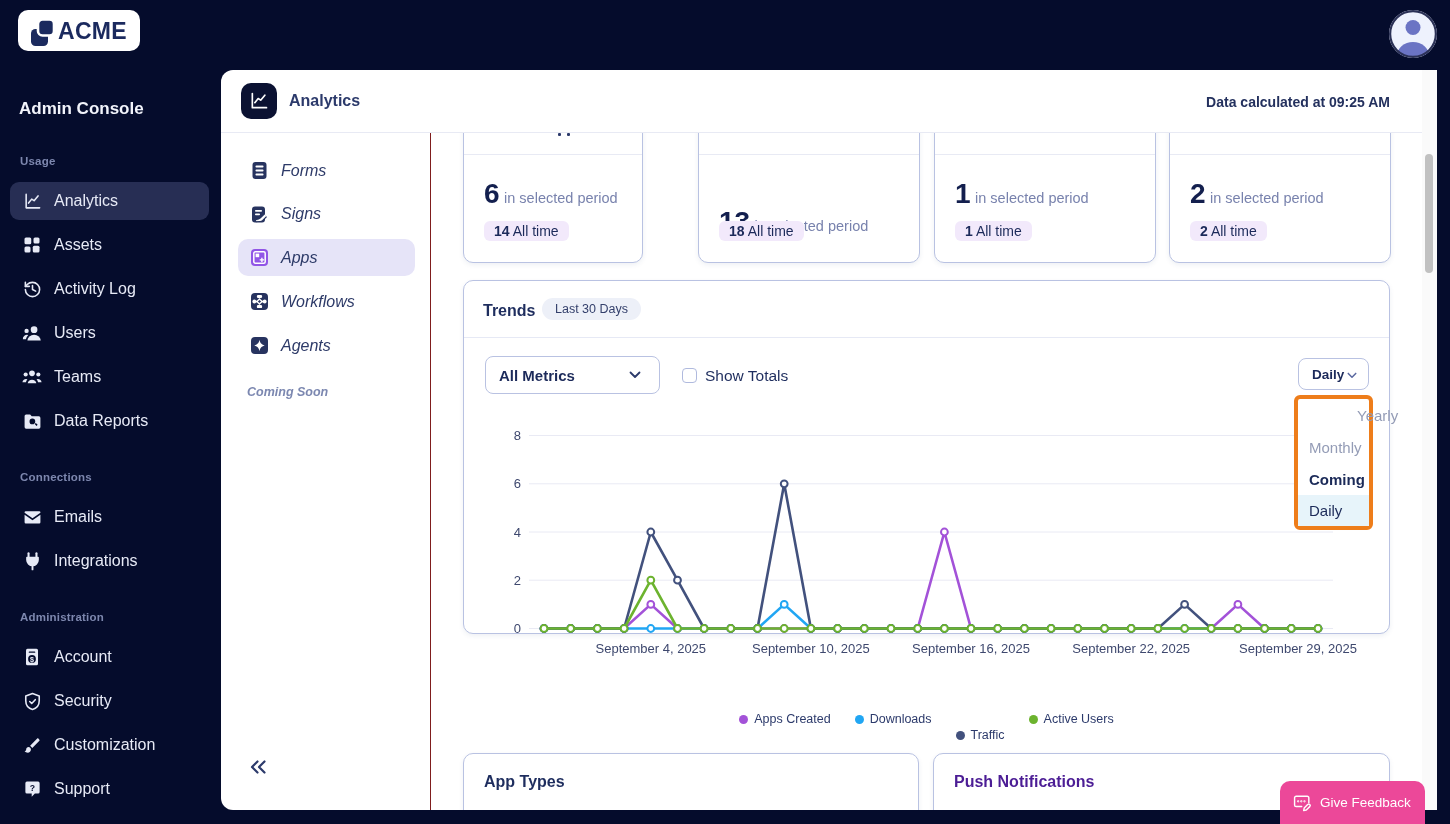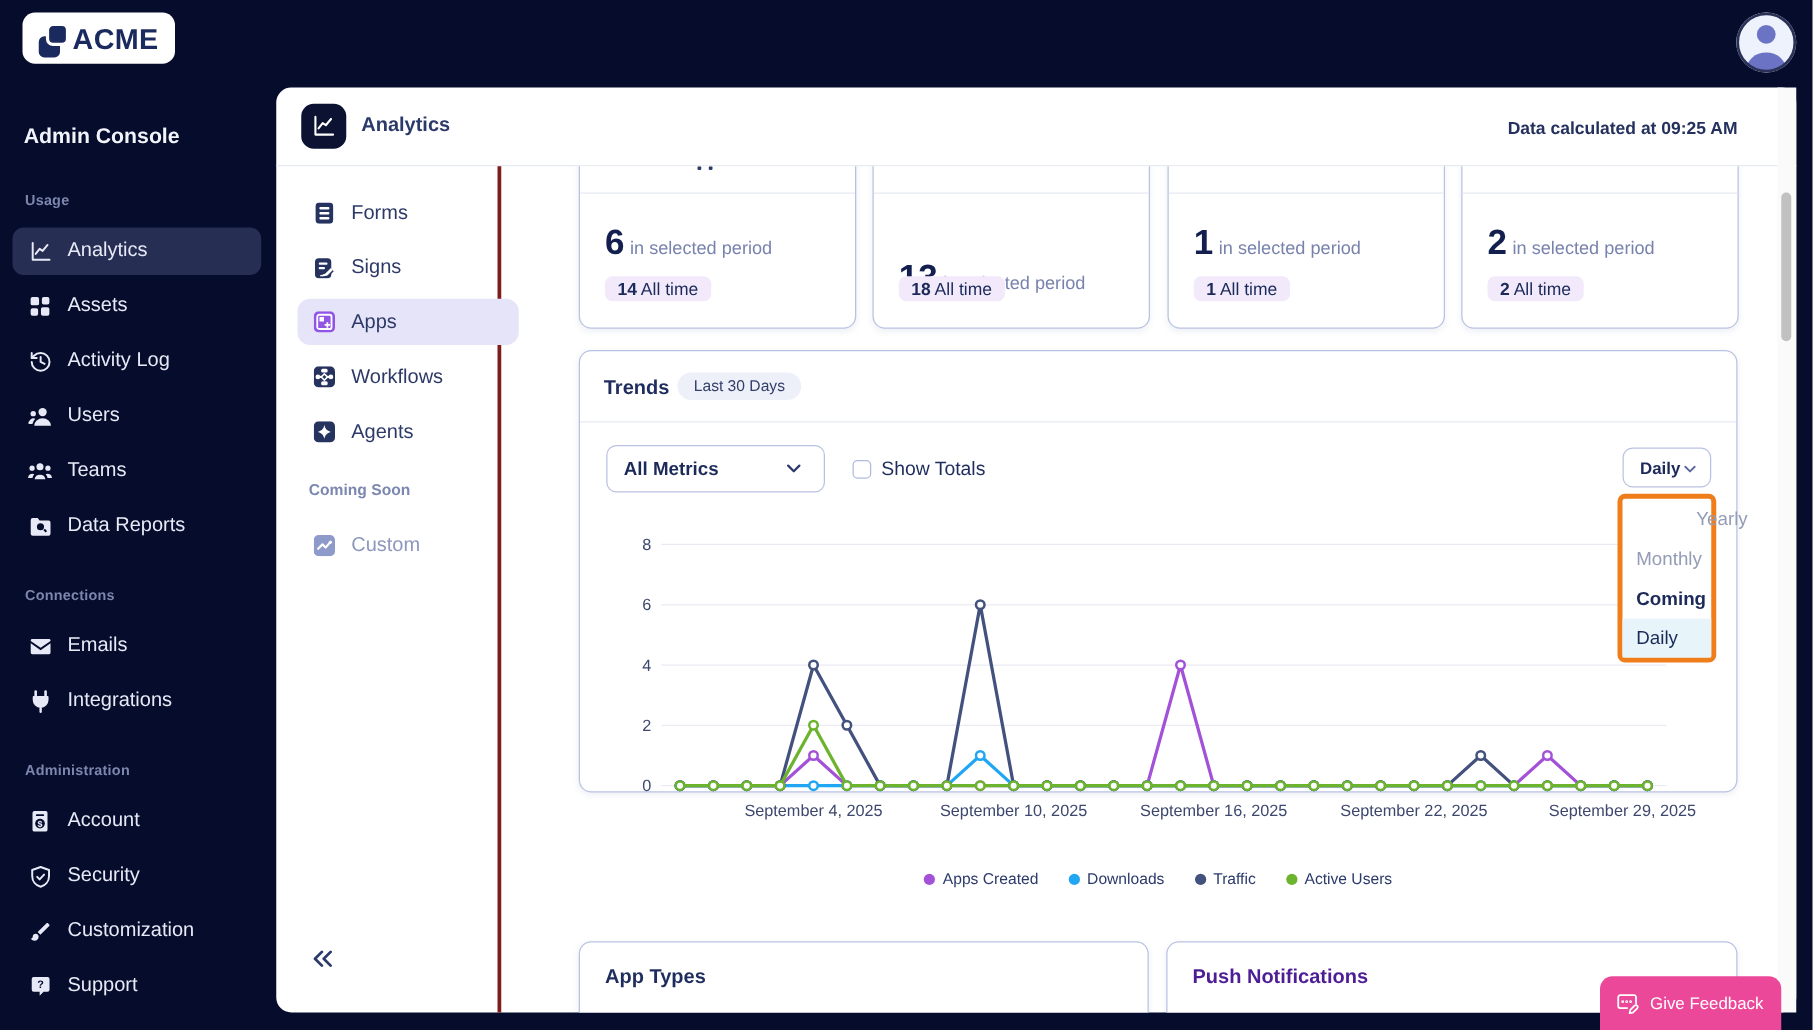--- a/index.html
+++ b/index.html
@@ -21,21 +21,21 @@
   .nav-item .ic { width:20px; height:20px; margin-left:12px; margin-right:12px; display:flex; align-items:center; justify-content:center; }
 
   
   .panel { left:221px; top:70px; width:1216px; height:740px; background:#fff; border-radius:12px; }
   .phead { position:absolute; left:0; top:0; width:1216px; height:63px; border-bottom:1px solid #e8eaf4; }
   .phead .icbox { position:absolute; left:20px; top:13px; width:36px; height:36px; border-radius:10px; background:#0b1232; }
   .phead .title { position:absolute; left:68px; top:22px; font-size:16px; font-weight:bold; color:#2c3a6b; }
   .phead .right { position:absolute; right:47px; top:24px; font-size:14px; font-weight:bold; color:#24315e; }
 
   
-  .subnav { position:absolute; left:0; top:63px; width:180px; height:677px; border-right:3px solid #7f1d1d; }
+  .subnav { position:absolute; left:0; top:63px; width:210px; height:677px; border-right:1px solid #7f1d1d;font-style:italic; }
   .sub-item { position:absolute; left:17px; width:177px; height:37px; border-radius:10px; display:flex; align-items:center; color:#2d3a68; font-size:16px; }
   .sub-item.active { background:#e6e4f8; }
   .sub-item .sic { width:17px; height:17px; margin-left:13px; margin-right:13px; }
   .coming { position:absolute; left:17px; font-size:12.5px; font-weight:bold; color:#7b87b0; }
 
   
   .viewport { position:absolute; left:210px; top:63px; width:991px; height:677px; overflow:hidden; }
   .card { position:absolute; background:#fff; border:1px solid #b9c2e2; border-radius:10px; box-shadow:0 2px 5px rgba(40,60,120,0.08); }
   .scard-div { position:absolute; left:0; top:52px; width:100%; border-top:1px solid #e8eaf4; }
   .num { font-size:28px; font-weight:bold; color:#131f4e; }
@@ -212,35 +212,28 @@
             <path d="M10.9 8.7 v4.4 M8.7 10.9 h4.4" stroke="#fff" stroke-width="1.4"></path>
           </svg>
         </span>Apps</div>
       <div class="sub-item" style="top:194px;"><span class="sic">
         <svg width="17" height="17" viewBox="0 0 17 17">
             <rect x="0" y="0" width="17" height="17" rx="4" fill="#27335f"></rect>
             <path d="M8.5 2.8 c0.6 3 1.4 4.4 5.2 5.7 c-3.8 1.3 -4.6 2.7 -5.2 5.7 c-0.6 -3 -1.4 -4.4 -5.2 -5.7 c3.8 -1.3 4.6 -2.7 5.2 -5.7 z" fill="#fff"></path>
           </svg>
         </span>Agents</div>
       <div class="coming" style="left:26px;top:252px;">Coming Soon</div>
-      <div class="sub-item" style="top:285px; color:#8d97bd;"><span class="sic">
-        <svg width="17" height="17" viewBox="0 0 17 17">
-            <rect x="0" y="0" width="17" height="17" rx="4" fill="#8e9aca"></rect>
-            <path d="M3.5 11 l3.5 -3.5 2.5 2.5 4 -4.5" fill="none" stroke="#fff" stroke-width="1.7" stroke-linecap="round" stroke-linejoin="round"></path>
-            <circle cx="13.2" cy="5.8" r="1.3" fill="#fff"></circle>
-          </svg>
-        </span>Custom</div>
       <svg style="position:absolute;left:29px;top:627px;" width="16" height="14" viewBox="0 0 16 14" fill="none" stroke="#2c3a6b" stroke-width="2.2" stroke-linecap="round" stroke-linejoin="round">
         <path d="M7.5 1.5 L2 7 l5.5 5.5"></path>
         <path d="M14.5 1.5 L9 7 l5.5 5.5"></path>
       </svg>
     </div>
     <div class="viewport" id="viewport">
 
-      <div class="card" style="left:32px; top:-32px; width:222px; height:162px;">
+      <div class="card" style="left:32px; top:-32px; width:180px; height:162px;">
         <div style="position:absolute;left:93.5px;top:31px;width:3.5px;height:3px;background:#2c3a6b;border-radius:1px;"></div>
         <div style="position:absolute;left:102.5px;top:31px;width:3.5px;height:3px;background:#2c3a6b;border-radius:1px;"></div>
         <div class="scard-div"></div>
         <div style="position:absolute;left:20px;top:76px;"><span class="num">6</span> <span class="numlbl">in selected period</span></div>
         <div class="badge"><b>14</b> All time</div>
       </div>
       <div class="card" style="left:267px; top:-32px; width:222px; height:162px;">
         <div class="scard-div"></div>
         <div style="position:absolute;left:20px;top:76px;margin-top:28px;"><span class="num">13</span> <span class="numlbl">in selected period</span></div>
         <div class="badge"><b>18</b> All time</div>
@@ -411,21 +404,21 @@
           <circle cx="720.6" cy="231.5" r="3.4" fill="#fff" stroke="#6cb32e" stroke-width="2"></circle>
           <circle cx="747.2" cy="231.5" r="3.4" fill="#fff" stroke="#6cb32e" stroke-width="2"></circle>
           <circle cx="773.9" cy="231.5" r="3.4" fill="#fff" stroke="#6cb32e" stroke-width="2"></circle>
           <circle cx="800.6" cy="231.5" r="3.4" fill="#fff" stroke="#6cb32e" stroke-width="2"></circle>
           <circle cx="827.3" cy="231.5" r="3.4" fill="#fff" stroke="#6cb32e" stroke-width="2"></circle>
           <circle cx="854.0" cy="231.5" r="3.4" fill="#fff" stroke="#6cb32e" stroke-width="2"></circle>
         </svg>
         <div style="position:absolute;left:0;top:415px;width:100%;display:flex;justify-content:center;gap:24px;font-size:12.5px;color:#2c3a6b;">
           <span style="display:flex;align-items:center;"><span style="width:9px;height:9px;border-radius:50%;background:#a352d8;margin-right:6px;"></span>Apps Created</span>
           <span style="display:flex;align-items:center;"><span style="width:9px;height:9px;border-radius:50%;background:#21a6f3;margin-right:6px;"></span>Downloads</span>
-          <span style="display:flex;align-items:center;"><span style="width:9px;height:9px;border-radius:50%;background:#42517d;margin-right:6px;"></span>Traffic</span>
+          <span style="display:flex;align-items:center;margin-top:32px;"><span style="width:9px;height:9px;border-radius:50%;background:#42517d;margin-right:6px;"></span>Traffic</span>
           <span style="display:flex;align-items:center;"><span style="width:9px;height:9px;border-radius:50%;background:#6cb32e;margin-right:6px;"></span>Active Users</span>
         </div>
       </div>
 
       <div class="card" style="left:32px; top:620px; width:456px; height:100px;">
         <div style="position:absolute;left:20px;top:19px;font-size:16px;font-weight:bold;color:#1e2d5e;">App Types</div>
       </div>
       <div class="card" style="left:502px; top:620px; width:457px; height:100px;">
         <div style="position:absolute;left:20px;top:19px;font-size:16px;font-weight:bold;color:#4c1d95;">Push Notifications</div>
       </div>

